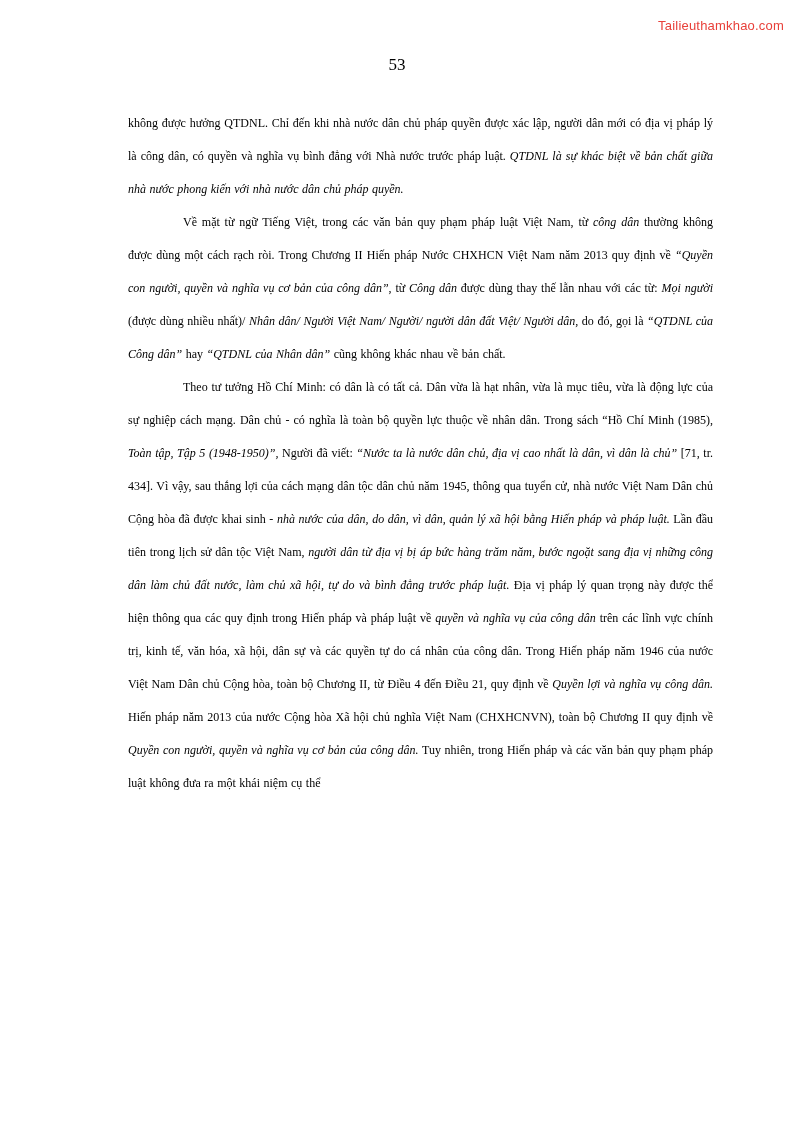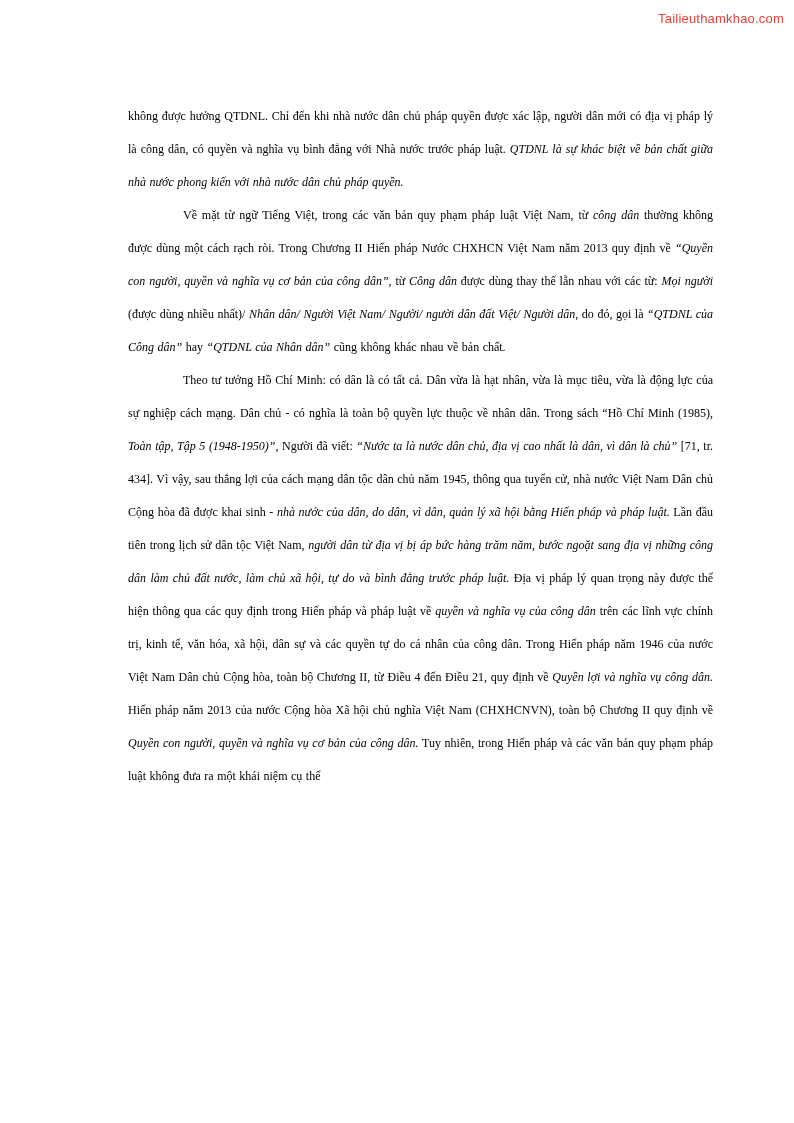--- a/index.html
+++ b/index.html
@@ -4,21 +4,21 @@
 <style>
   html, body {
     margin: 0;
     padding: 0;
     background: #ffffff;
   }
   .page {
     position: relative;
     width: 794px;
     height: 1057px;
-    margin: 4px auto;
+    margin: 11px auto;
     background: #ffffff;
     overflow: hidden;
     font-family: "Liberation Serif", serif;
     color: #000000;
   }
   .watermark {
     position: absolute;
     top: 7px;
     right: 10px;
     font-family: "Liberation Sans", sans-serif;
@@ -54,18 +54,19 @@
   }
   .i {
     font-style: italic;
   }
 </style>
 </head>
 <body>
 
 <div class="page" style="background: rgb(255, 255, 255); color: rgb(0, 0, 0);">
   <span class="watermark" style="color: rgb(232, 64, 58);">Tailieuthamkhao.com</span>
+  <div class="page-number">53</div>
   <div class="doc-body">
       <p class="para"><span>không được hưởng QTDNL. Chỉ đến khi nhà nước dân chủ pháp quyền được xác lập, người dân mới có địa vị pháp lý là công dân, có quyền và nghĩa vụ bình đẳng với Nhà nước trước pháp luật. </span><span class="i">QTDNL là sự khác biệt về bản chất giữa nhà nước phong kiến với nhà nước dân chủ pháp quyền.</span></p>
       <p class="para indent"><span>Về mặt từ ngữ Tiếng Việt, trong các văn bản quy phạm pháp luật Việt Nam, từ </span><span class="i">công dân</span><span> thường không được dùng một cách rạch ròi. Trong Chương II Hiến pháp Nước CHXHCN Việt Nam năm 2013 quy định về </span><span class="i">“Quyền con người, quyền và nghĩa vụ cơ bản của công dân”</span><span>, từ </span><span class="i">Công dân</span><span> được dùng thay thế lẫn nhau với các từ: </span><span class="i">Mọi người</span><span> (được dùng nhiều nhất)/ </span><span class="i">Nhân dân/ Người Việt Nam/ Người/ người dân đất Việt/ Người dân</span><span>, do đó, gọi là </span><span class="i">“QTDNL của Công dân”</span><span> hay </span><span class="i">“QTDNL của Nhân dân”</span><span> cũng không khác nhau về bản chất.</span></p>
       <p class="para indent"><span>Theo tư tưởng Hồ Chí Minh: có dân là có tất cả. Dân vừa là hạt nhân, vừa là mục tiêu, vừa là động lực của sự nghiệp cách mạng. Dân chủ - có nghĩa là toàn bộ quyền lực thuộc về nhân dân. Trong sách “Hồ Chí Minh (1985), </span><span class="i">Toàn tập, Tập 5 (1948-1950)”,</span><span> Người đã viết: </span><span class="i">“Nước ta là nước dân chủ, địa vị cao nhất là dân, vì dân là chủ”</span><span> [71, tr. 434]. Vì vậy, sau thắng lợi của cách mạng dân tộc dân chủ năm 1945, thông qua tuyển cử, nhà nước Việt Nam Dân chủ Cộng hòa đã được khai sinh - </span><span class="i">nhà nước của dân, do dân, vì dân, quản lý xã hội bằng Hiến pháp và pháp luật.</span><span> Lần đầu tiên trong lịch sử dân tộc Việt Nam, </span><span class="i">người dân từ địa vị bị áp bức hàng trăm năm, bước ngoặt sang địa vị những công dân làm chủ đất nước, làm chủ xã hội, tự do và bình đẳng trước pháp luật.</span><span> Địa vị pháp lý quan trọng này được thể hiện thông qua các quy định trong Hiến pháp và pháp luật về </span><span class="i">quyền và nghĩa vụ của công dân</span><span> trên các lĩnh vực chính trị, kinh tế, văn hóa, xã hội, dân sự và các quyền tự do cá nhân của công dân. Trong Hiến pháp năm 1946 của nước Việt Nam Dân chủ Cộng hòa, toàn bộ Chương II, từ Điều 4 đến Điều 21, quy định về </span><span class="i">Quyền lợi và nghĩa vụ công dân.</span><span> Hiến pháp năm 2013 của nước Cộng hòa Xã hội chủ nghĩa Việt Nam (CHXHCNVN), toàn bộ Chương II quy định về </span><span class="i">Quyền con người, quyền và nghĩa vụ cơ bản của công dân.</span><span> Tuy nhiên, trong Hiến pháp và các văn bản quy phạm pháp luật không đưa ra một khái niệm cụ thể</span></p>
     </div>
 </div>
 
 </body></html>

